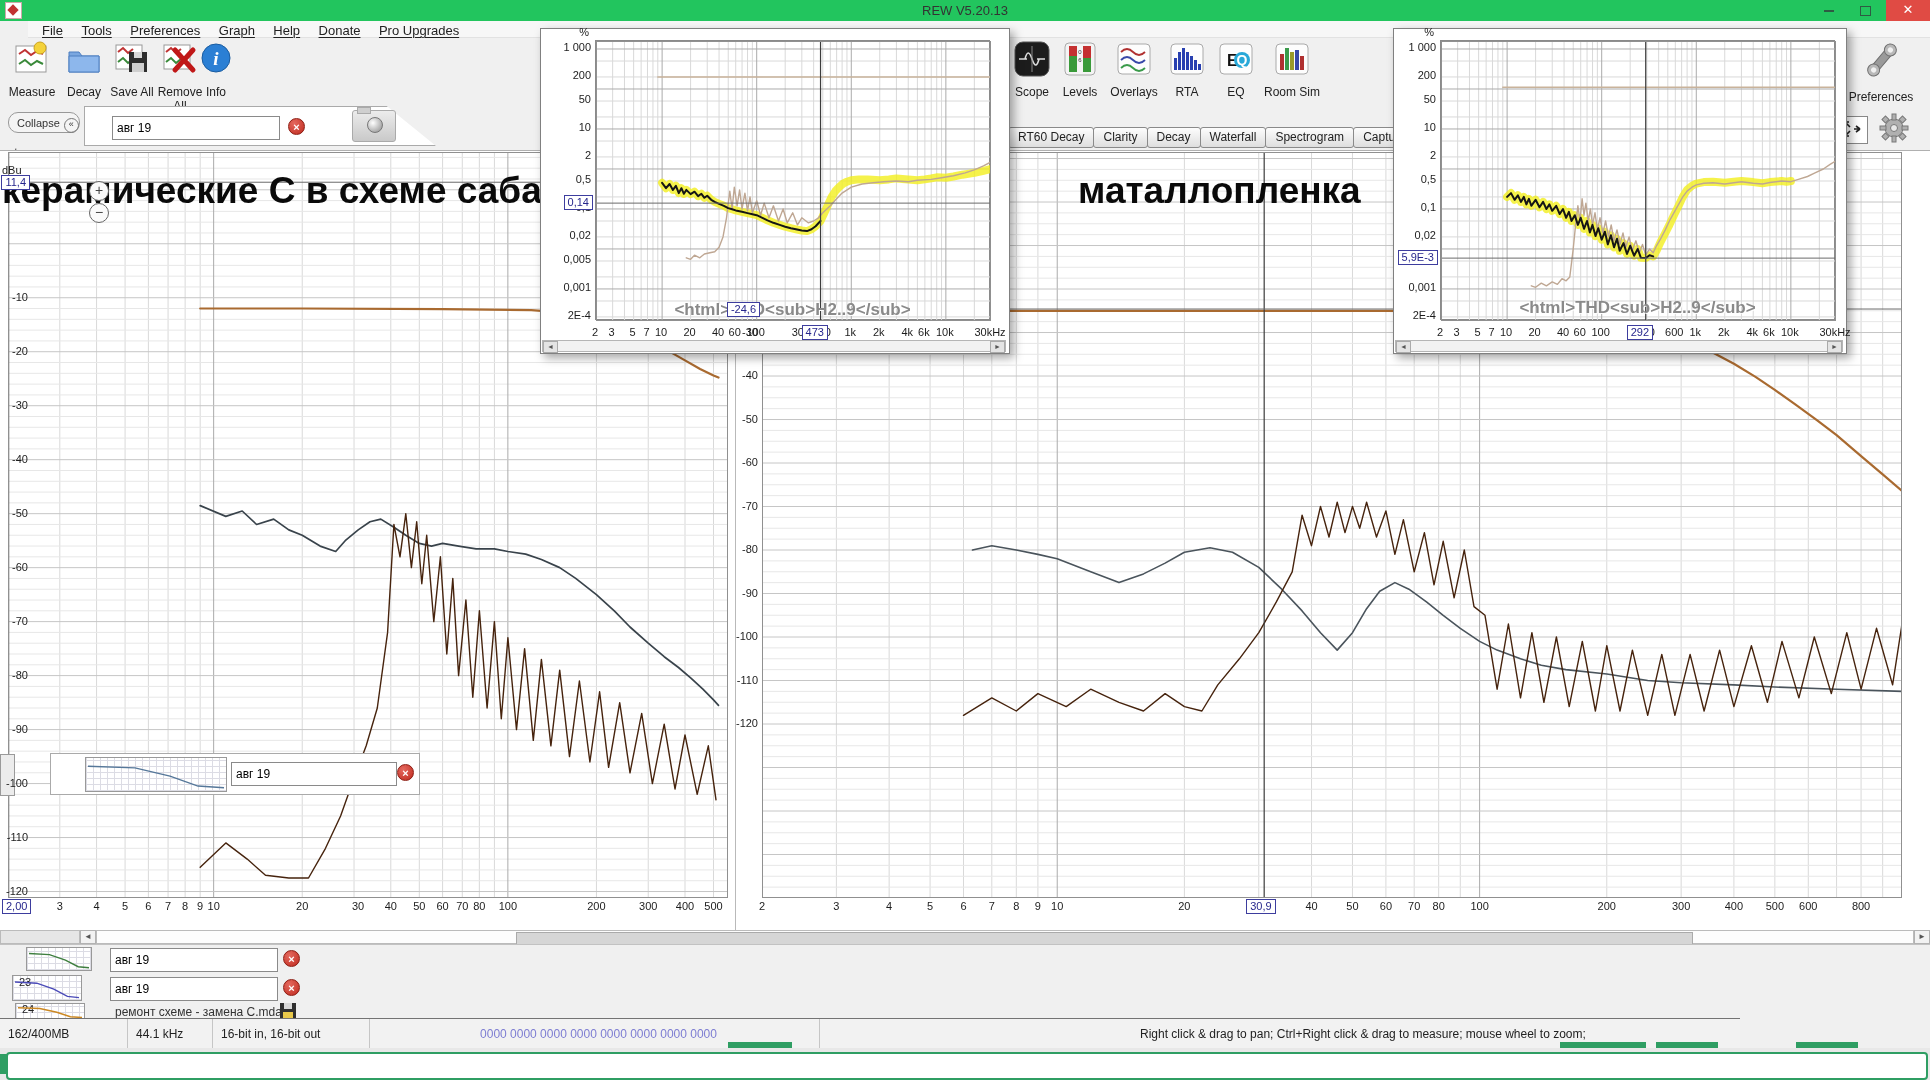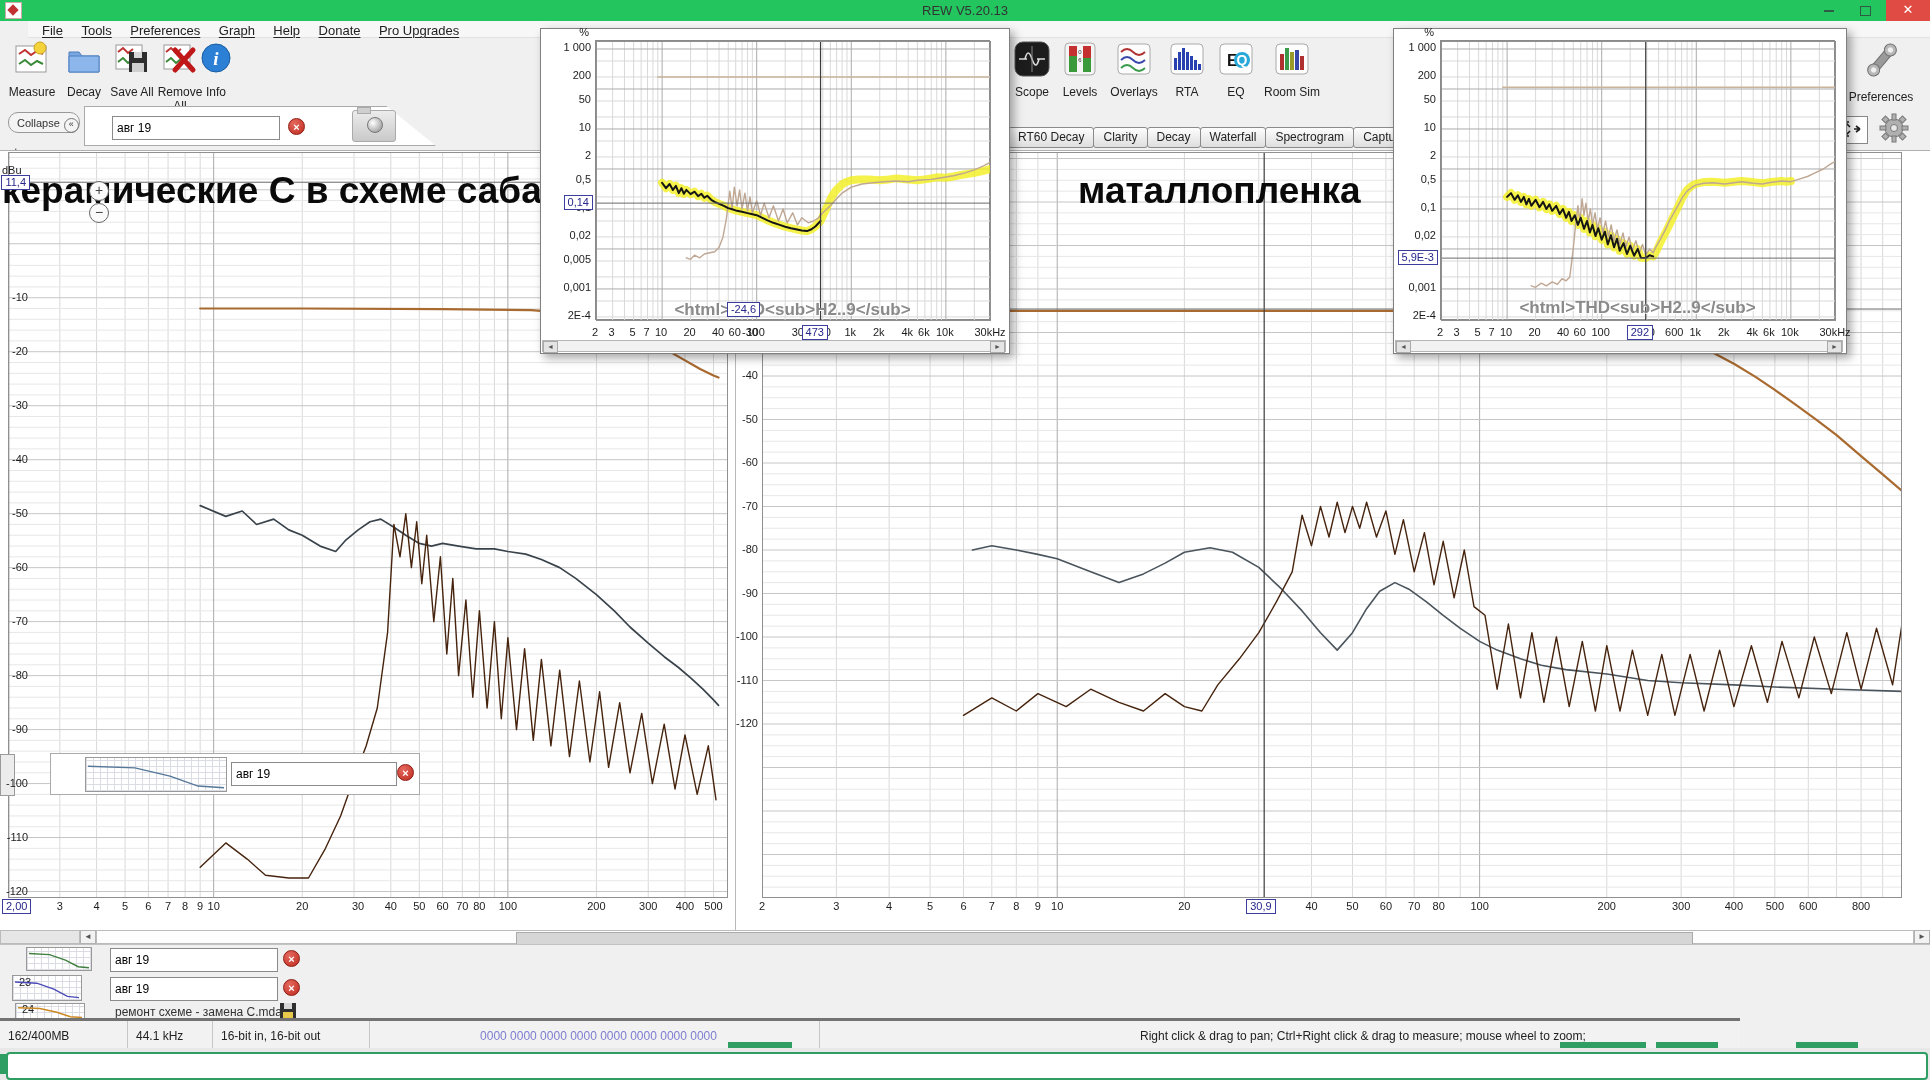--- a/index.html
+++ b/index.html
@@ -77,21 +77,21 @@
   .thumb{position:absolute;background:#fff;border:1px solid #999;
     background-image:repeating-linear-gradient(0deg,#dcdce4 0 1px,transparent 1px 6px),repeating-linear-gradient(90deg,#dcdce4 0 1px,transparent 1px 7px);}
   .thumb .num{position:absolute;left:6px;top:0px;font-size:11px;color:#222;background:transparent;}
   #row3-name{position:absolute;left:115px;top:60px;font-size:12px;color:#333;}
   #save-icon{position:absolute;left:280px;top:58px;width:16px;height:15px;background:#2f2f2f;}
   #save-icon:before{content:"";position:absolute;left:4px;top:0;width:8px;height:6px;background:#d8d8d8;}
   #save-icon:after{content:"";position:absolute;left:3px;top:9px;width:10px;height:6px;background:#e8c84a;}
   
   #float-row{position:absolute;left:50px;top:753px;width:368px;height:40px;background:#fff;border:1px solid #aaa;z-index:3;}
   
-  #statusbar{position:absolute;left:0;top:1018px;width:1740px;height:30px;background:#f2f2f2;border-top:3px solid #737373;z-index:4;font-size:12px;color:#222;}
+  #statusbar{position:absolute;left:0;top:1018px;width:1740px;height:30px;background:#f2f2f2;border-top:1px solid #737373;z-index:4;font-size:12px;color:#222;}
   .seg{position:absolute;top:0;height:30px;line-height:30px;padding-left:8px;border-right:1px solid #c6c6c6;box-sizing:border-box;white-space:nowrap;overflow:hidden;}
   #seg-binary{color:#7d7dd2;}
   #status-hint{position:absolute;left:1140px;top:0;height:30px;line-height:30px;font-size:12px;color:#222;white-space:nowrap;}
   
   #bottom-strip{position:absolute;left:0;top:1048px;width:1930px;height:32px;background:#e8e8e8;z-index:4;}
   #strip-bar{position:absolute;left:6px;top:4px;width:1918px;height:24px;background:#fff;border:2px solid #2f9e63;border-radius:4px;}
   #strip-nub{position:absolute;left:0;top:6px;width:8px;height:20px;background:#2f9e63;}
   .gtab{position:absolute;top:-6px;height:6px;background:#2f9e63;}
   #side-handle{position:absolute;left:0;top:754px;width:13px;height:40px;background:#ececec;border:1px solid #9a9a9a;z-index:3;}
 </style>

